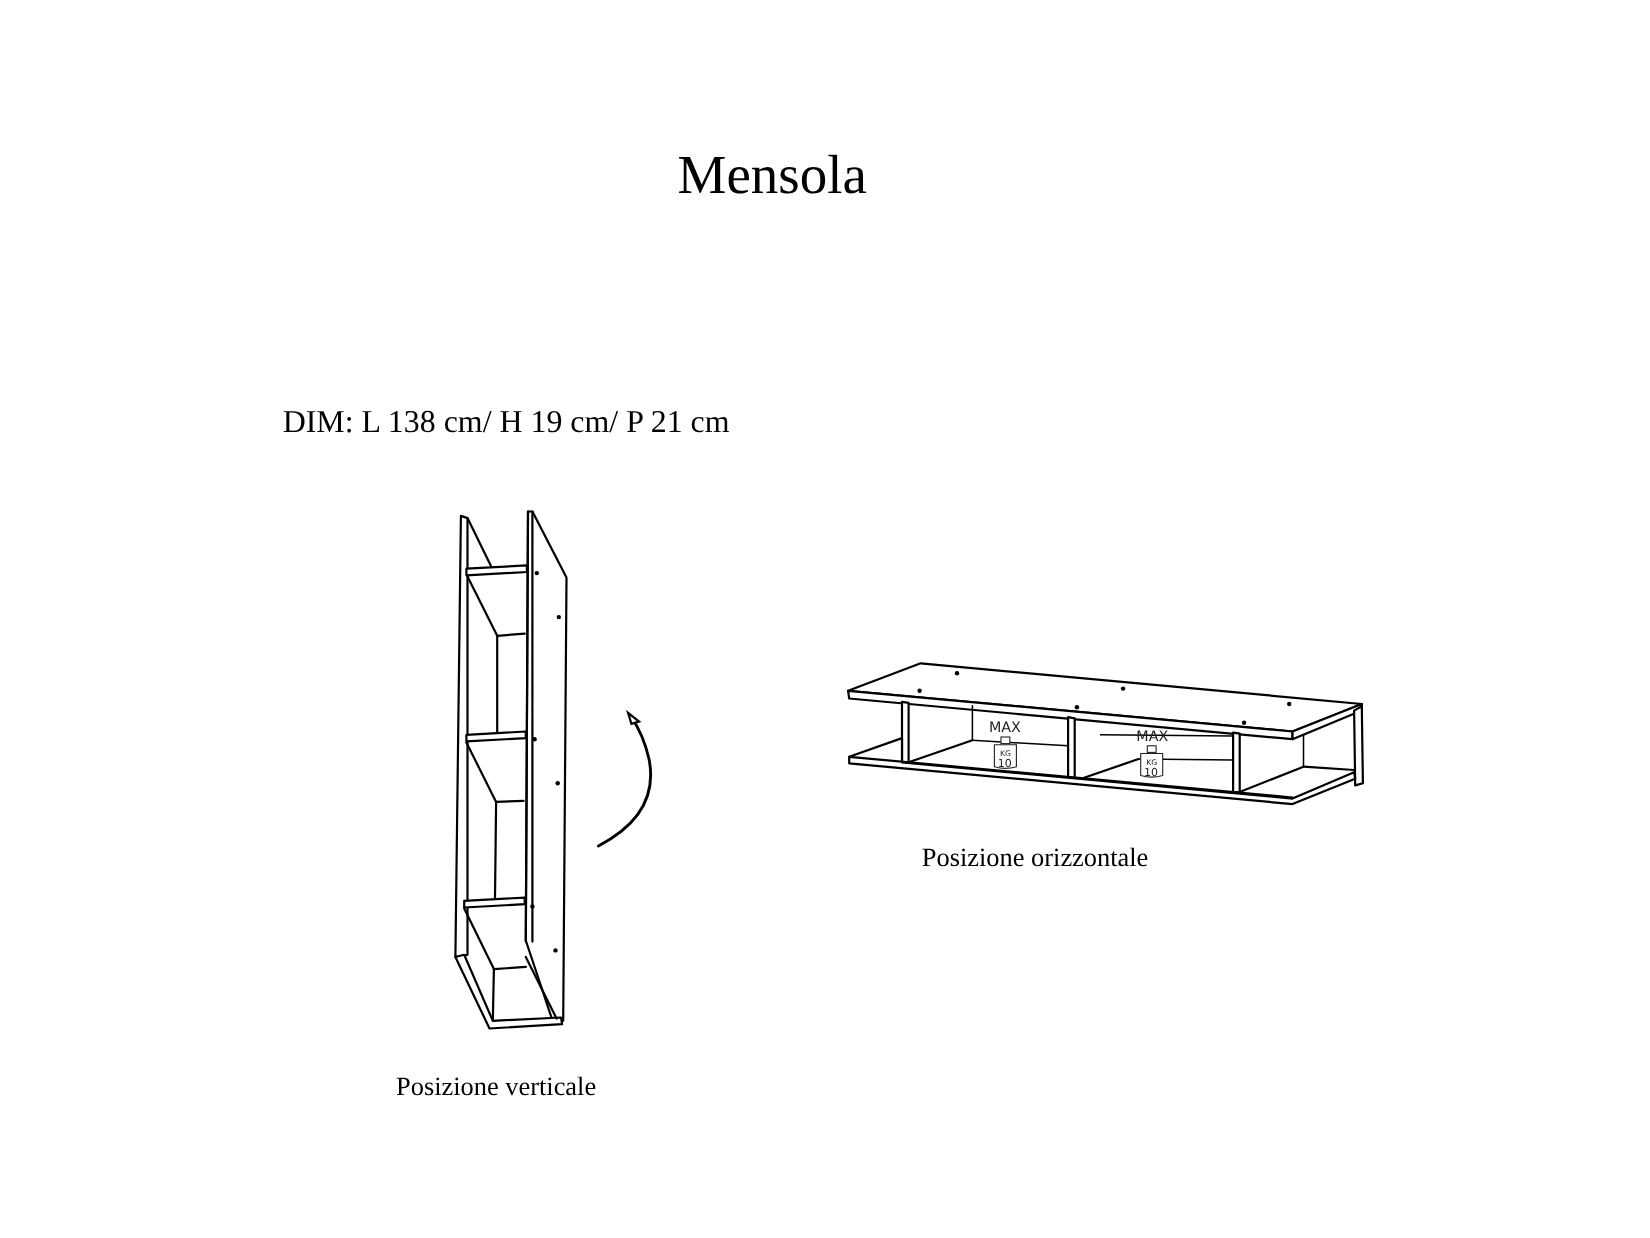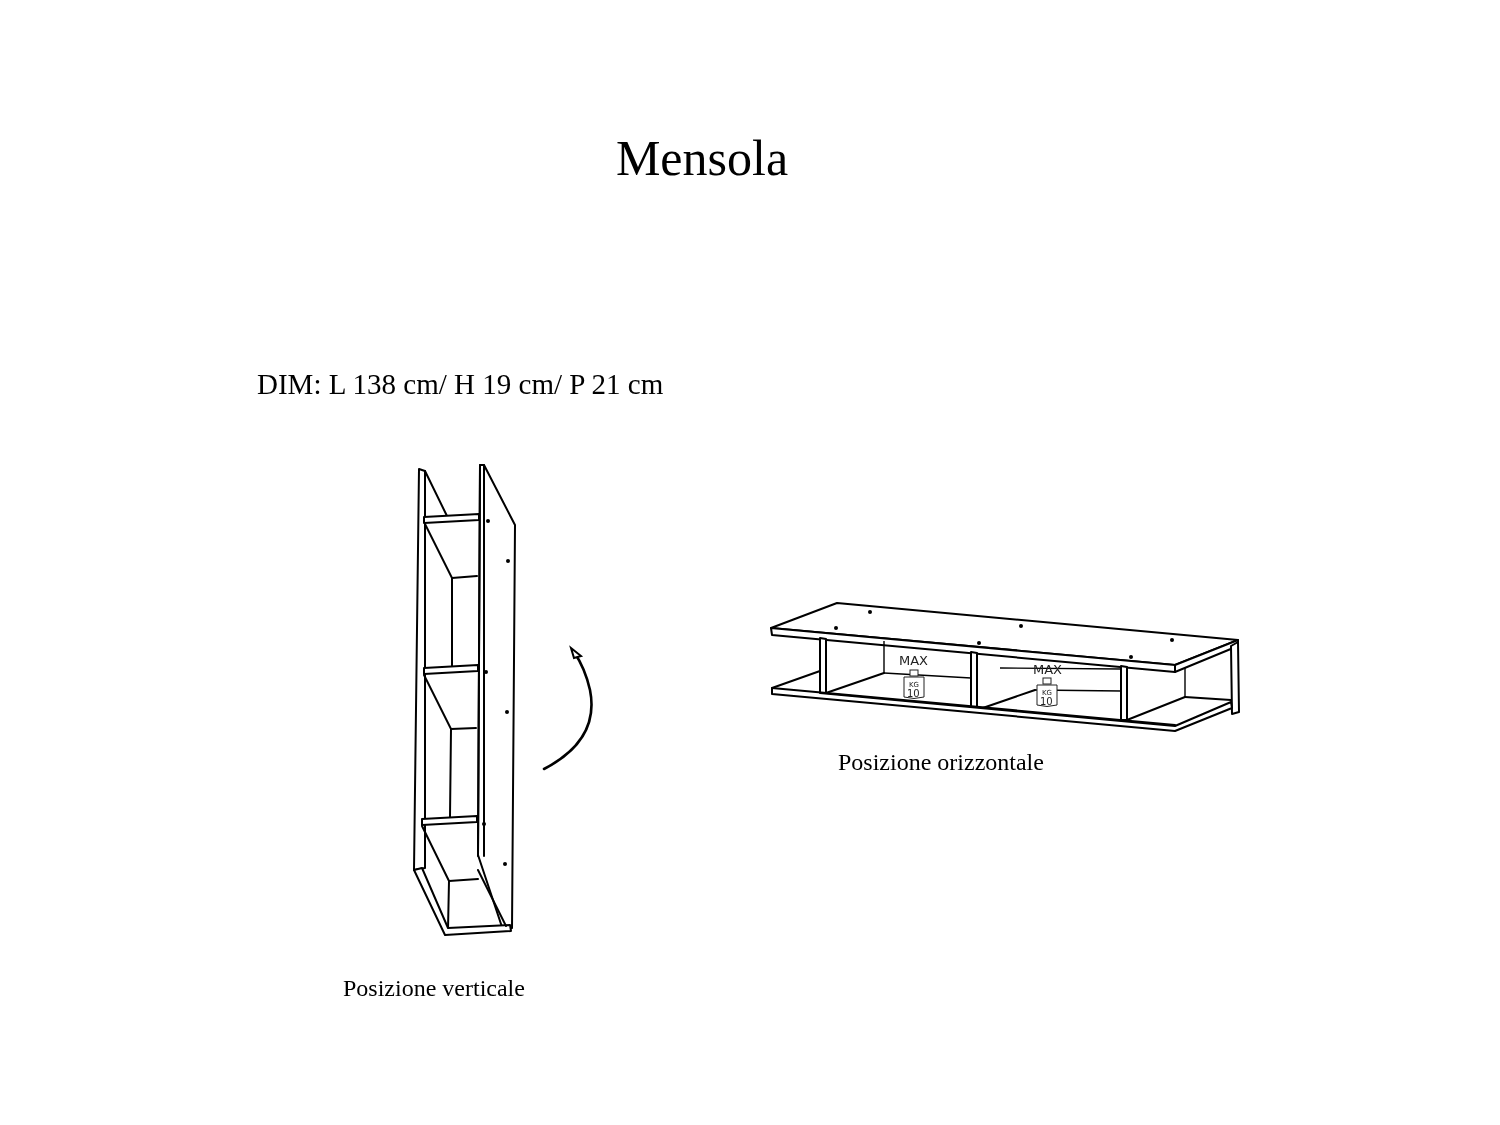--- a/index.html
+++ b/index.html
@@ -4,22 +4,22 @@
   <style>
     html, body { margin: 0; padding: 0; background: #ffffff; }
     body { width: 1500px; height: 1125px; position: relative; overflow: hidden;
            font-family: "DejaVu Serif", "Liberation Serif", serif; color: #000; }
     .title { position: absolute; left: 0; width: 1404px; top: 128px; text-align: center;
              font-family: "Liberation Serif", serif; font-size: 50px; line-height: 60px; }
     .dims { position: absolute; left: 257px; top: 366px; font-family: "Liberation Serif", serif;
             font-size: 29px; line-height: 36px; white-space: nowrap; text-align: center; }
     .caption { position: absolute; font-family: "Liberation Serif", serif; font-size: 24px;
                line-height: 30px; white-space: nowrap; }
-    .cap-v { left: 343px; top: 973px; }
-    .cap-h { left: 838px; top: 747px; }
+    .cap-v { left: 360px; top: 973px; }
+    .cap-h { left: 838px; top: 765px; }
     svg { position: absolute; left: 0; top: 0; }
     .ln { fill: none; stroke: #000; stroke-width: 2; stroke-linejoin: round; stroke-linecap: round; }
     .thin { fill: none; stroke: #000; stroke-width: 1.4; }
     .panel { fill: #fff; stroke: #000; stroke-width: 2; stroke-linejoin: round; }
     .dot { fill: #000; }
     .lbl { font-family: "DejaVu Sans", sans-serif; fill: #222; }
   </style>
 </head>
 <body>
 

